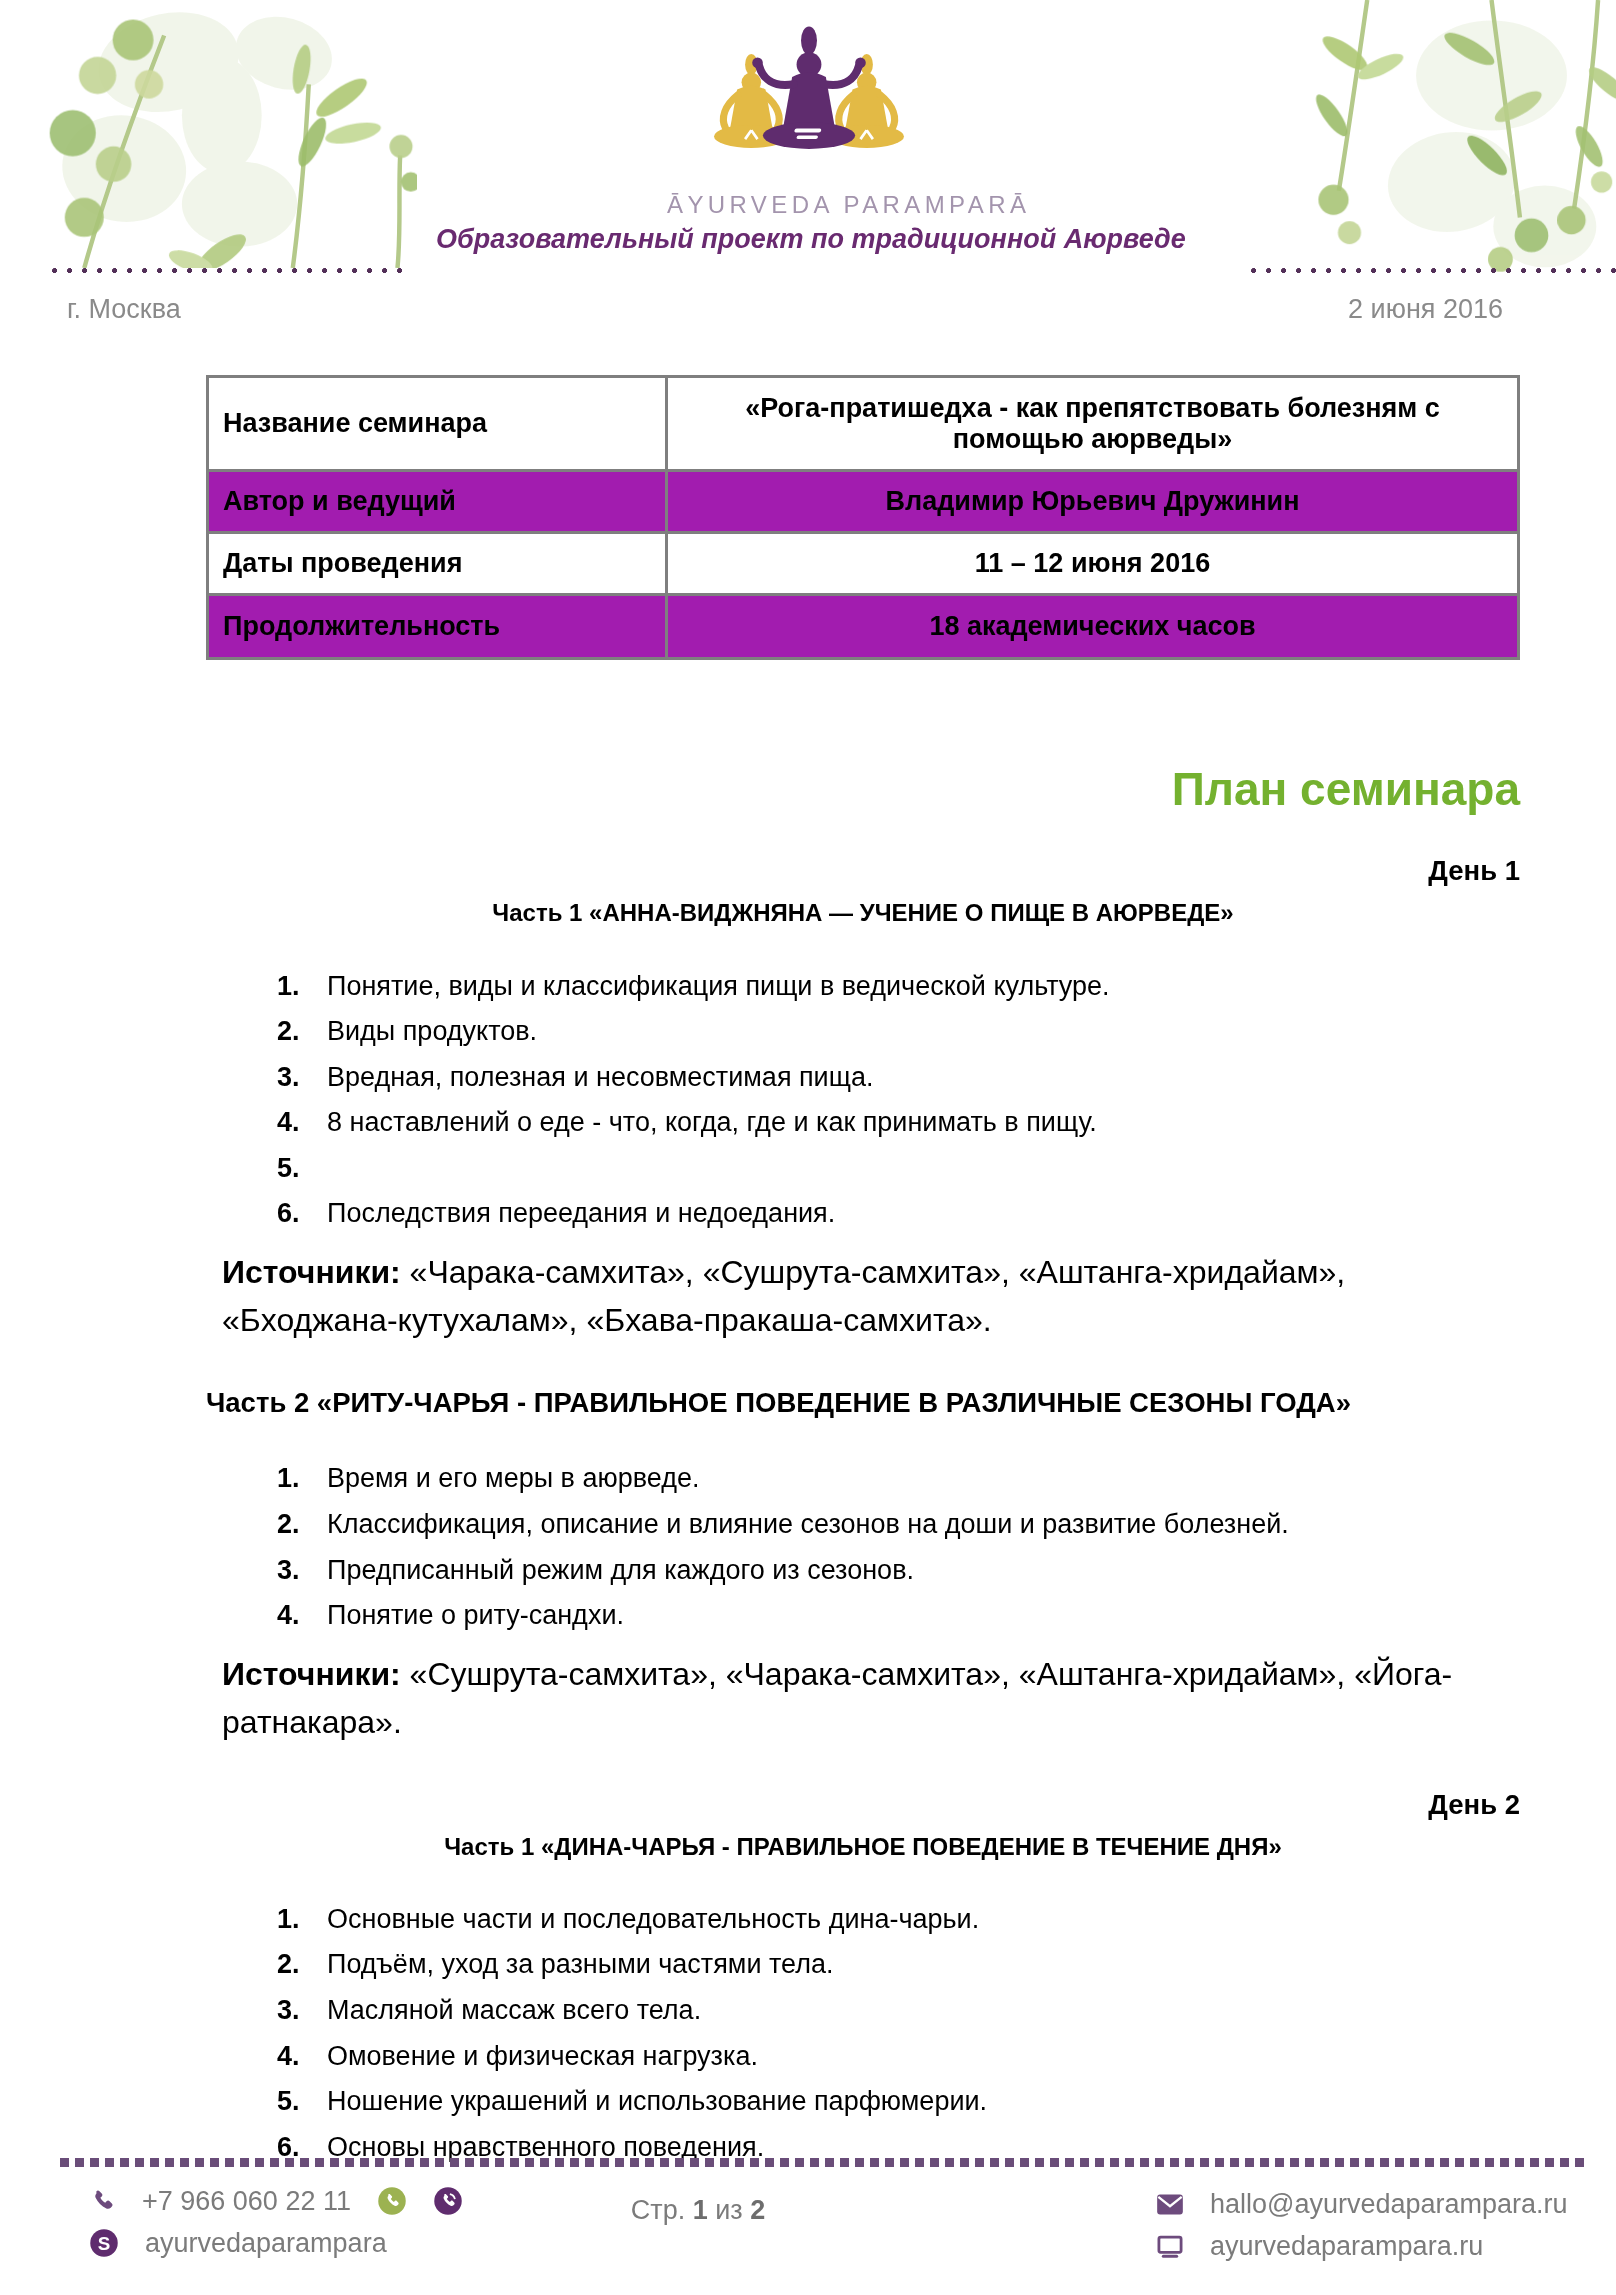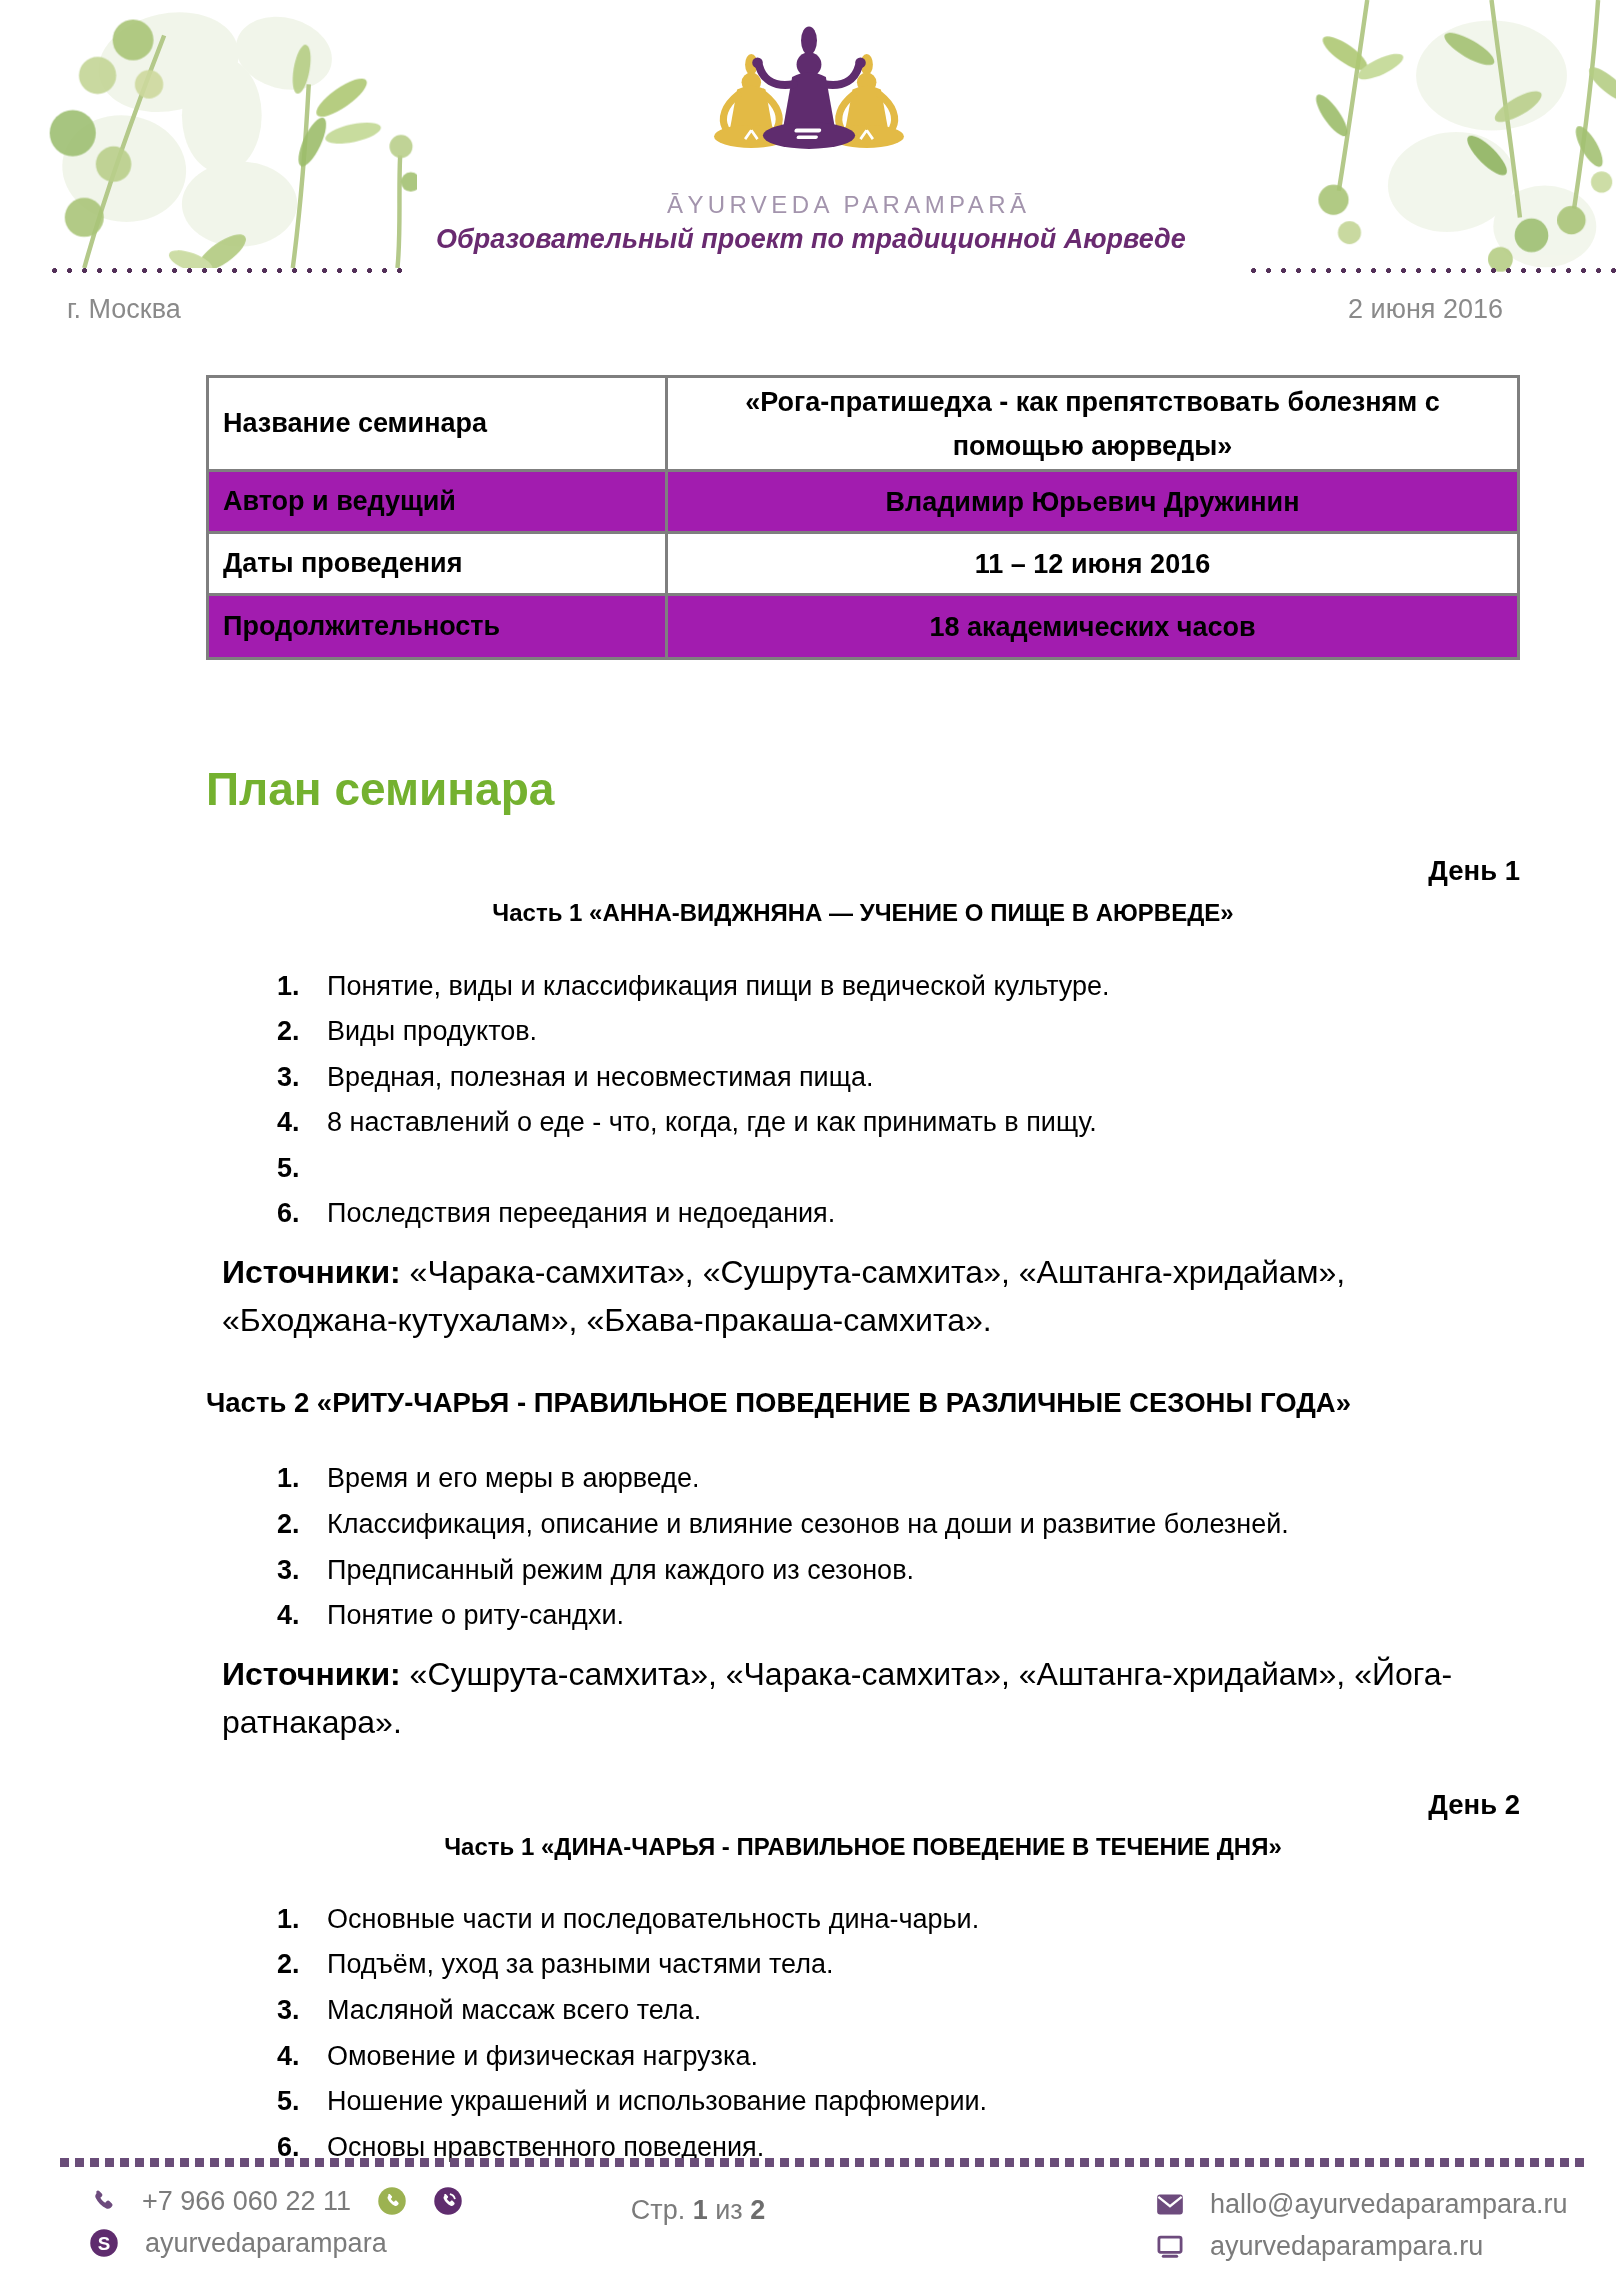--- a/index.html
+++ b/index.html
@@ -27,30 +27,30 @@
 
   
   .meta{position:absolute;top:294px;font-size:27px;color:#8a8a8a;}
   .meta-city{left:67px;}
   .meta-date{right:113px;}
 
   
   table.info{position:absolute;left:206px;top:375px;width:1314px;border-collapse:collapse;}
   table.info td{border:3.6px solid #7f7f7f;font-weight:bold;font-size:27px;vertical-align:middle;}
   td.lbl{width:441px;padding-left:14px;text-align:left;}
-  td.val{text-align:center;padding:0 36px;line-height:44px;}
+  td.val{text-align:center;padding:0 36px;line-height:31px;}
   tr.r1 td{height:89px;}
   tr.r2 td{height:57px;}
   tr.r3 td{height:57px;}
   tr.r4 td{height:59px;}
   tr.shade td{background:#a21caf;}
 
   
   .content{position:absolute;left:206px;top:762px;width:1314px;}
-  .plan-title{text-align:left;font-size:46px;font-weight:bold;color:#74b12f;margin:0 0 39px 0;}
+  .plan-title{text-align:right;font-size:46px;font-weight:bold;color:#74b12f;margin:0 0 39px 0;}
   .day-label{text-align:right;font-size:27.5px;font-weight:bold;margin:0;}
   .part-heading-center{text-align:center;font-size:24px;font-weight:bold;margin:11.5px 0 0 0;}
   .part-heading-left{text-align:left;font-size:27.5px;font-weight:bold;margin:43px 0 0 0;}
   .olist{margin-top:46px;}
   .li{padding-left:71px;display:flex;font-size:27px;line-height:27px;margin-bottom:18.6px;}
   .num{font-weight:bold;width:50px;flex:0 0 50px;}
   .sources{font-size:32px;line-height:48px;margin-top:21px;margin-left:16px;}
   .sources .bold{font-weight:bold;}
   .day2-label{margin-top:43px;}
   .list-tight{margin-top:45px;}

